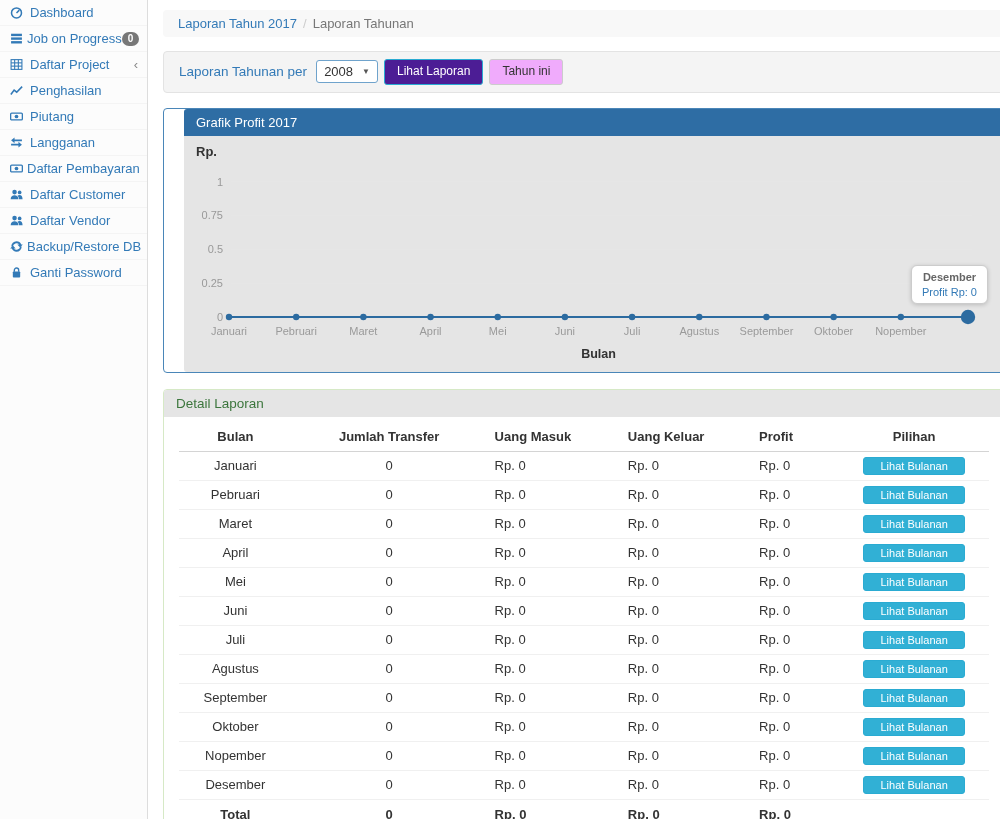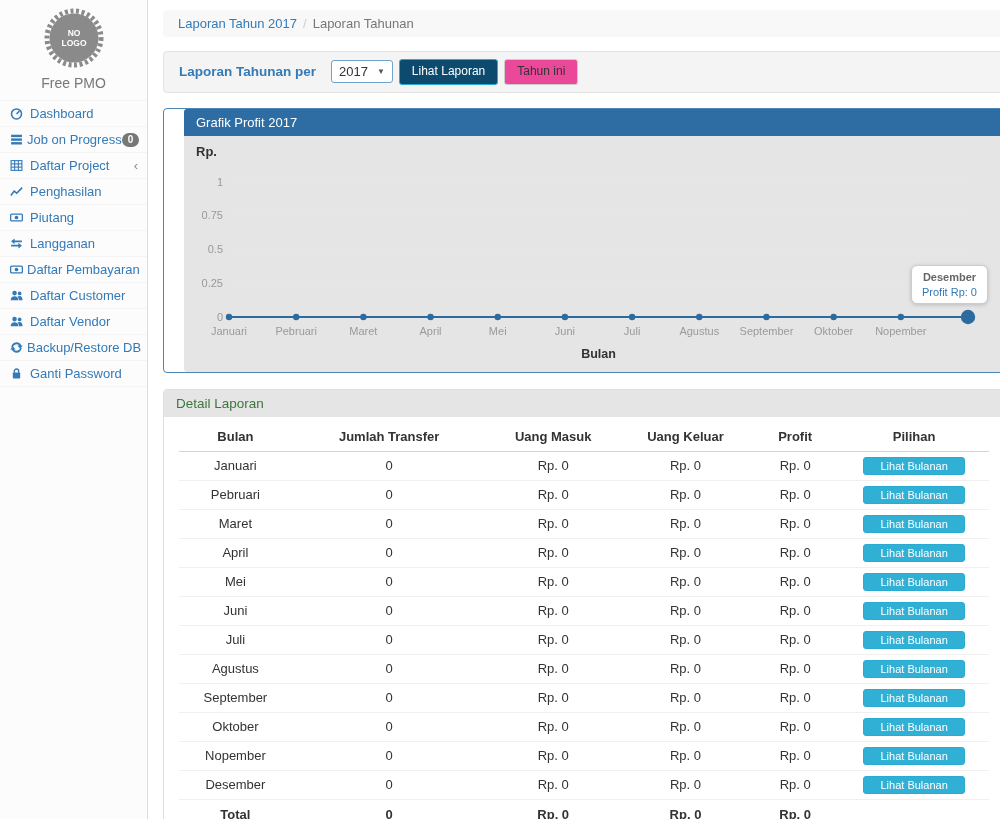--- a/index.html
+++ b/index.html
@@ -28,65 +28,56 @@
 
   
   .content { flex: 1; padding: 10px 15px 0; }
   .breadcrumb { background: #f8f8f8; border-radius: 4px; padding: 6px 15px; margin-bottom: 14px; }
   .breadcrumb a { color: #337ab7; text-decoration: none; cursor: pointer; }
   .breadcrumb .sep { color: #ccc; margin: 0 6px; }
   .breadcrumb .cur { color: #777; }
 
   .well { background: #f4f4f4; border: 1px solid #e3e3e3; border-radius: 4px;
           padding: 7px 15px; margin-bottom: 15px; display: flex; align-items: center; gap: 6px; }
-  .flabel { color: #337ab7; font-weight: bold; font-size: 13.5px; margin-right: 9px; }
+  .flabel { color: #337ab7; font-weight: normal; font-size: 13.5px; margin-right: 3px; }
   .select { background: #fff; border: 1px solid #6fa3cc; border-radius: 3px; padding: 3px 7px;
             display: inline-flex; align-items: center; gap: 9px; cursor: pointer; }
   .select .caret { font-size: 8px; color: #555; }
   .btn { border-radius: 3px; font-size: 12px; padding: 4px 12px; cursor: pointer; font-family: inherit; line-height: 1.3; }
-  .btn-info { background: #0c4a6e; border: 1px solid #2aabd2; color: #fff; }
-  .btn-default { background: #ec4899; border: 1px solid #ccc; color: #333; }
+  .btn-info { background: #4c1d95; border: 1px solid #2aabd2; color: #fff; }
+  .btn-default { background: #f0abfc; border: 1px solid #ccc; color: #333; }
 
   .panel { border-radius: 4px; margin-bottom: 16px; }
   .panel-heading { padding: 6px 12px; font-size: 13px; border-radius: 3px 3px 0 0; }
   .panel-primary { border: 1px solid #4a86b8; padding-left: 20px; }
   .panel-primary .panel-heading { background: #2e6da4; color: #fff; }
   .chart-body { position: relative; background: #e5e5e5; height: 236px; border-radius: 0 0 3px 3px; }
   #chart-svg { display: block; }
   .tooltip { position: absolute; top: 129px; right: 16px; background: #fff; border: 1px solid #ccc;
              border-radius: 6px; box-shadow: 0 1px 4px rgba(0,0,0,.18); padding: 5px 10px; text-align: center; }
   .tt-title { font-weight: bold; color: #666; font-size: 11px; margin-bottom: 3px; }
   .tt-val { color: #337ab7; font-size: 11px; }
 
   .panel-success { border: 1px solid #d6e9c6; }
   .panel-success .panel-heading { background: #e5e5e5; color: #3c763d; font-size: 13.5px; }
   .table-body { background: #fff; padding: 4px 15px 12px; border-radius: 0 0 3px 3px; }
   table { width: 100%; border-collapse: collapse; font-size: 13px; }
   th { font-weight: bold; padding: 8px 8px 7px; border-bottom: 1px solid #d4d4d4; }
   td { padding: 5px 8px; border-bottom: 1px solid #f0f0f0; }
   tfoot td { border-bottom: none; font-weight: bold; padding-top: 7px; }
-  .c { text-align: center; } .r { text-align: center; }
+  .c { text-align: center; } .r { text-align: left; }
   .btn-xs { font-size: 11px; padding: 2px 16px; background: #31b0d5; border: 1px solid #2aabd2;
             color: #fff; border-radius: 3px; cursor: pointer; font-family: inherit; }
 </style>
 </head>
 <body>
 
 <div class="page">
 
   <aside class="sidebar">
-    <div class="brand">
-      <svg class="logo" viewBox="0 0 60 60">
-        <circle cx="30" cy="30" r="27" fill="none" stroke="#8a8a8a" stroke-width="5" stroke-dasharray="3 2.6"></circle>
-        <circle cx="30" cy="30" r="24.5" fill="#8a8a8a"></circle>
-        <text x="30" y="27.5" text-anchor="middle" fill="#fff" font-size="8.5" font-weight="bold">NO</text>
-        <text x="30" y="38" text-anchor="middle" fill="#fff" font-size="8.5" font-weight="bold">LOGO</text>
-      </svg>
-      <div class="brand-name">Free PMO</div>
-    </div>
     <nav class="side-menu" id="side-menu">
         <a class="side-item">
           <span class="s-icon">
             <svg viewBox="0 0 12 12">
               <circle cx="6" cy="6.4" r="4.6" fill="none" stroke="currentColor" stroke-width="1.4"></circle>
               <line x1="6" y1="6.4" x2="8.6" y2="3.8" stroke="currentColor" stroke-width="1.4"></line>
             </svg>
           </span>
           <span class="s-label">Dashboard</span>
         </a>
@@ -194,21 +185,21 @@
 
   <main class="content">
 
     <div class="breadcrumb">
       <a>Laporan Tahun 2017</a><span class="sep">/</span><span class="cur">Laporan Tahunan</span>
     </div>
 
     <div class="well">
       <span class="flabel">Laporan Tahunan per</span>
       <div class="select">
-        <span>2017</span>
+        <span>2008</span>
         <span class="caret">▼</span>
       </div>
       <button class="btn btn-info">Lihat Laporan</button>
       <button class="btn btn-default">Tahun ini</button>
     </div>
 
     <section class="panel panel-primary">
       <div class="panel-heading">Grafik Profit 2017</div>
       <div class="chart-body">
         <svg id="chart-svg" width="820" height="236" viewBox="0 0 820 236" font-family="Liberation Sans, DejaVu Sans, sans-serif">

